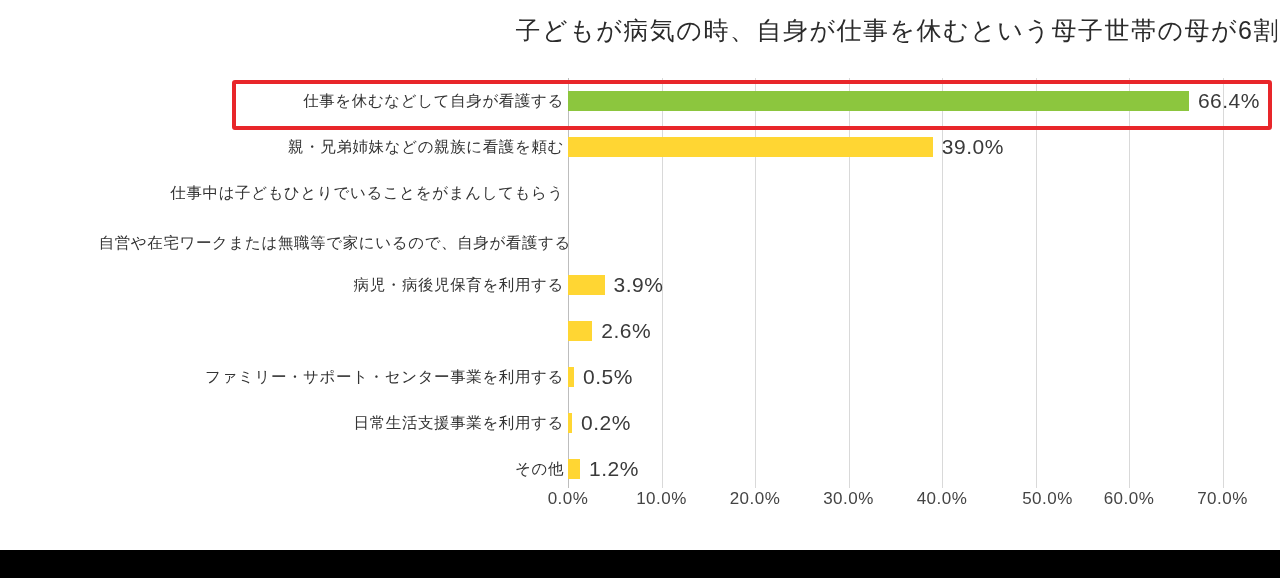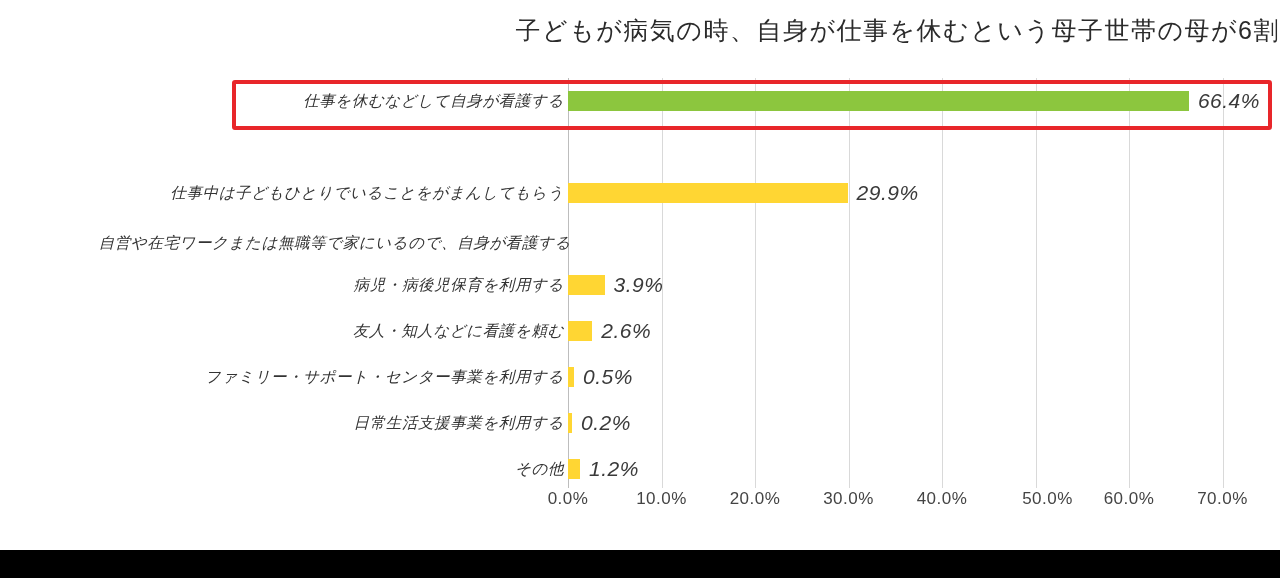--- a/index.html
+++ b/index.html
@@ -66,21 +66,20 @@
     width: 1280px;
     height: 410px;
   }
   .row {
     position: absolute;
     left: 0;
     width: 1280px;
     height: 46px;
     display: flex;
     align-items: center;
-    font-style: italic;
   }
   .cat-label {
     position: absolute;
     right: 716px; 
     width: 560px;
     text-align: right;
     font-size: 15.5px;
     color: #333333;
     letter-spacing: 0.6px;
     white-space: nowrap;
@@ -160,43 +159,45 @@
     <div class="rows">
 
       <div class="row" style="top:0px;">
         <div class="cat-label">仕事を休むなどして自身が看護する</div>
         <div class="bar-wrap">
           <div class="bar highlight" style="width:620.9px;"></div>
           <div class="val-label">66.4%</div>
         </div>
       </div>
 
+      <div class="row" style="top:46px;">
+        <div class="cat-label">親・兄弟姉妹などの親族に看護を頼む</div>
+        <div class="bar-wrap">
+          <div class="bar" style="width:364.8px;"></div>
+          <div class="val-label">39.0%</div>
+        </div>
+      </div>
 
       <div class="row" style="top:92px;">
         <div class="cat-label">仕事中は子どもひとりでいることをがまんしてもらう</div>
-        <div class="bar-wrap">
-          <div class="bar" style="width:279.6px;"></div>
-          <div class="val-label">29.9%</div>
-        </div>
       </div>
 
       <div class="row" style="top:142px;padding-left:7px;">
         <div class="cat-label">自営や在宅ワークまたは無職等で家にいるので、自身が看護する</div>
       </div>
 
       <div class="row" style="top:184px;">
         <div class="cat-label">病児・病後児保育を利用する</div>
         <div class="bar-wrap">
           <div class="bar" style="width:36.5px;"></div>
           <div class="val-label">3.9%</div>
         </div>
       </div>
 
       <div class="row" style="top:230px;">
-        <div class="cat-label">友人・知人などに看護を頼む</div>
         <div class="bar-wrap">
           <div class="bar" style="width:24.3px;"></div>
           <div class="val-label">2.6%</div>
         </div>
       </div>
 
       <div class="row" style="top:276px;">
         <div class="cat-label">ファミリー・サポート・センター事業を利用する</div>
         <div class="bar-wrap">
           <div class="bar" style="width:6px;"></div>

